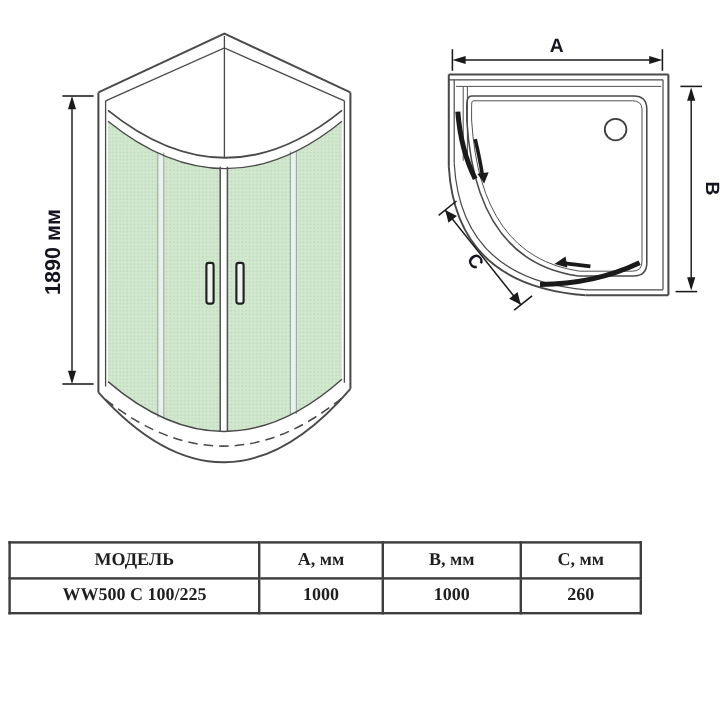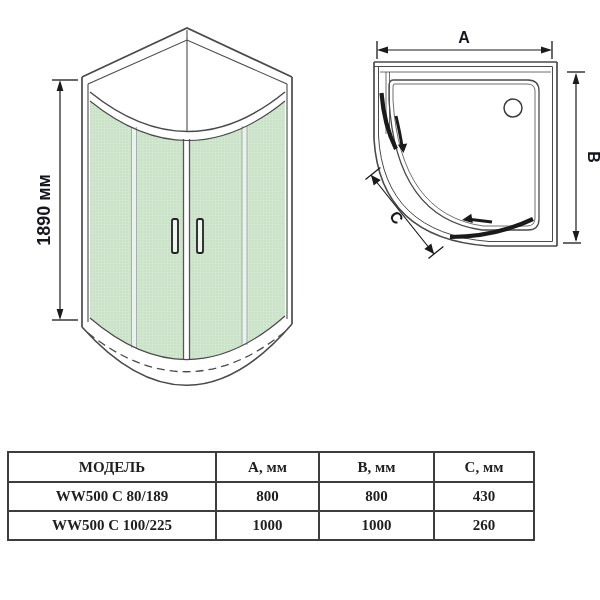--- a/index.html
+++ b/index.html
@@ -167,26 +167,20 @@
     <thead>
       <tr>
         <th>МОДЕЛЬ</th>
         <th>A, мм</th>
         <th>B, мм</th>
         <th>C, мм</th>
       </tr>
     </thead>
     <tbody>
         <tr>
-          <td>WW500 C 80/189</td>
-          <td>800</td>
-          <td>800</td>
-          <td>430</td>
-        </tr>
-        <tr>
           <td>WW500 C 100/225</td>
           <td>1000</td>
           <td>1000</td>
           <td>260</td>
         </tr>
       </tbody>
   </table>
 
 </div>
 

